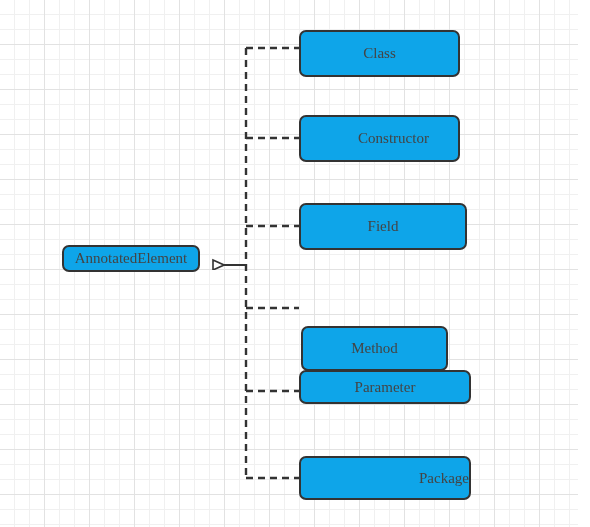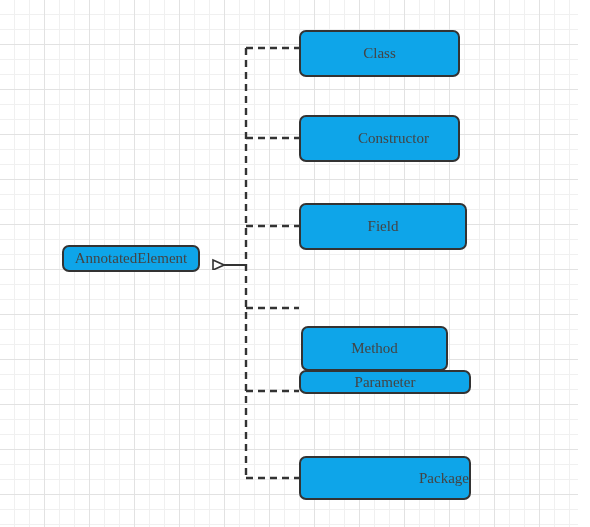--- a/index.html
+++ b/index.html
@@ -106,21 +106,21 @@
   </div>
 
   <div class="uml-box" style="left:299px; top:203px; width:168px; height:47px;">
     <span class="uml-box-label">Field</span>
   </div>
 
   <div class="uml-box" style="left:301px; top:286px; width:147px; height:45px;margin-top:40px;">
     <span class="uml-box-label">Method</span>
   </div>
 
-  <div class="uml-box" style="left:299px; top:370px; width:172px; height:24px;">
+  <div class="uml-box" style="left:299px; top:370px; width:172px; height:34px;">
     <span class="uml-box-label">Parameter</span>
   </div>
 
   <div class="uml-box" style="left:299px; top:456px; width:172px; height:44px;justify-content:flex-end;">
     <span class="uml-box-label">Package</span>
   </div>
 
 </div>
 
 </body></html>

